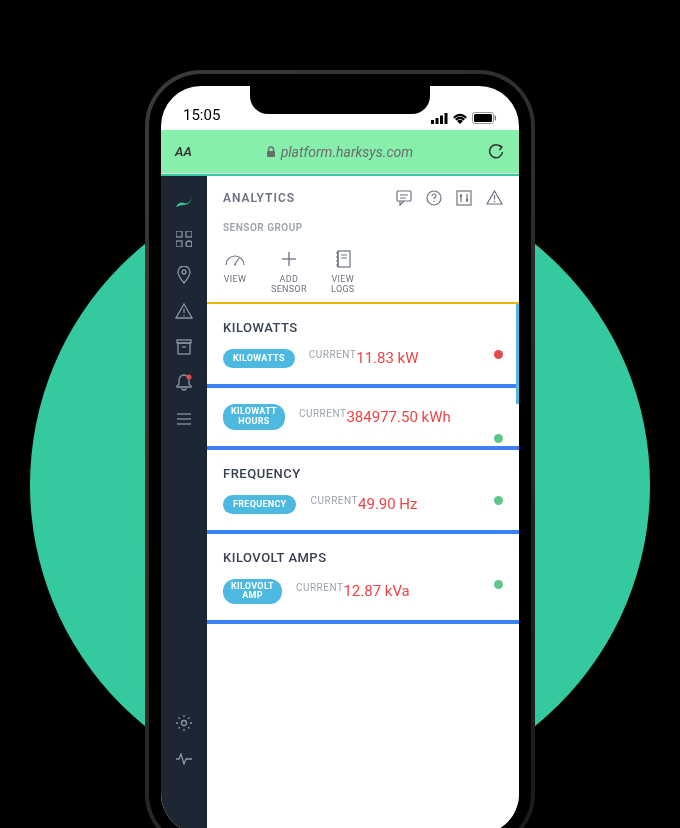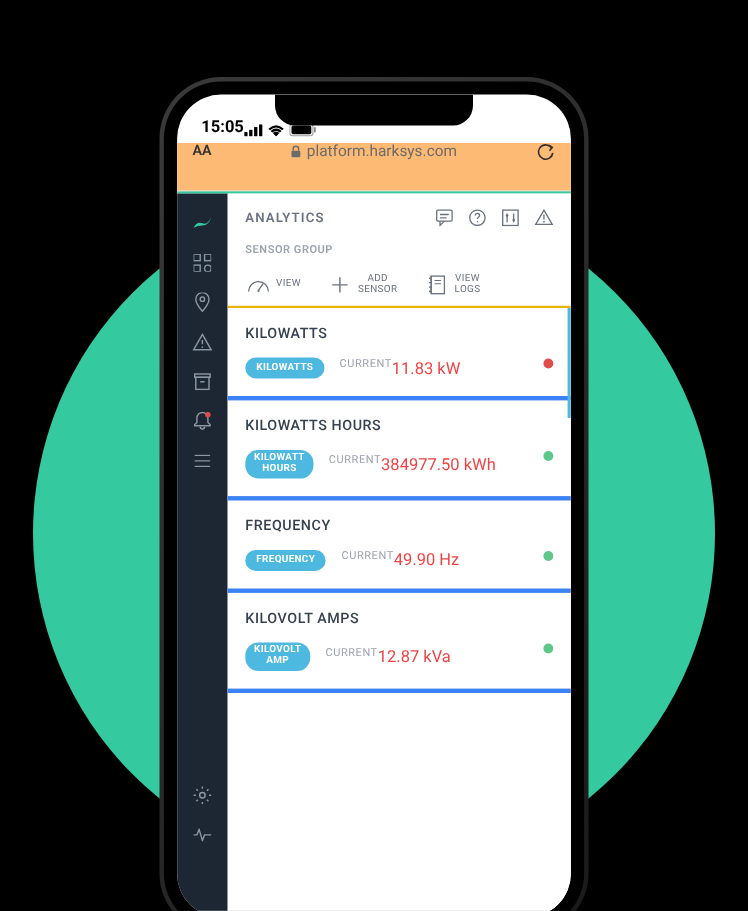--- a/index.html
+++ b/index.html
@@ -3,40 +3,40 @@
 <meta charset="utf-8">
 <style>
 * { margin: 0; padding: 0; box-sizing: border-box; font-family: -apple-system, BlinkMacSystemFont, "Segoe UI", Roboto, sans-serif; }
 body { width: 680px; height: 828px; background: #000; overflow: hidden; position: relative; }
 .bg-circle { position: absolute; width: 620px; height: 620px; border-radius: 50%; background: #34c99e; left: 30px; top: 175px; }
 .phone { position: absolute; left: 145px; top: 70px; width: 390px; height: 780px; }
 .phone-frame { position: absolute; inset: 0; border-radius: 56px; background: linear-gradient(135deg, #3a3a3a, #1a1a1a); }
 .phone-inner { position: absolute; inset: 4px; border-radius: 52px; background: #000; }
 .screen { position: absolute; inset: 16px; border-radius: 40px; background: #fff; overflow: hidden; }
 .notch { position: absolute; top: 0; left: 50%; transform: translateX(-50%); width: 180px; height: 28px; background: #000; border-radius: 0 0 18px 18px; z-index: 20; }
-.status-bar { height: 44px; display: flex; align-items: flex-end; justify-content: flex-start; padding: 0 22px 6px; font-size: 15px; font-weight: 700; color: #000; }
+.status-bar { height: 44px; display: flex; align-items: flex-end; justify-content: space-between; padding: 0 22px 6px; font-size: 15px; font-weight: 400; color: #000; }
 .status-right { display: flex; gap: 4px; align-items: center; }
-.browser-bar { height: 44px; display: flex; align-items: flex-start; justify-content: space-between; padding: 0 14px; border-bottom: 1px solid #e0e0e0; background: #fdba74; }
+.browser-bar { height: 44px; display: flex; align-items: center; justify-content: space-between; padding: 0 14px; border-bottom: 1px solid #e0e0e0; background: #86efac; font-style: italic; }
 .url-pill { display: flex; align-items: center; gap: 5px; font-size: 14px; color: #6b6b6b; }
 .aa { font-size: 13px; font-weight: 600; color: #333; }
 .content { position: absolute; top: 88px; bottom: 0; left: 0; right: 0; display: flex; border-top: 2px solid #34c99e; }
 .sidebar { width: 46px; background: #1c2733; display: flex; flex-direction: column; align-items: center; padding-top: 12px; gap: 6px; }
 .sidebar-icon { width: 30px; height: 30px; display: flex; align-items: center; justify-content: center; color: #8a96a3; cursor: pointer; border-radius: 4px; }
 .sidebar-icon.logo { color: #34c99e; }
 .sidebar-spacer { flex: 1; }
 .main { flex: 1; background: #fff; overflow-y: auto; }
 .header { padding: 14px 16px 10px; display: flex; align-items: center; justify-content: space-between; }
 .header-title { font-size: 12px; font-weight: 600; letter-spacing: 1px; color: #6b7280; }
 .header-icons { display: flex; gap: 14px; color: #6b7280; }
 .header-icons svg { cursor: pointer; }
 .group-section { padding: 6px 16px 7px; border-bottom: 2px solid #eab308; }
 .group-label { font-size: 10px; font-weight: 600; letter-spacing: 0.5px; color: #9ca3af; }
 .group-name { font-size: 18px; font-weight: 500; color: #374151; margin-top: 2px; letter-spacing: 0.5px; }
 .actions { display: flex; gap: 24px; margin-top: 14px; }
-.action { display: flex; flex-direction: row; align-items: center; gap: 4px; cursor: pointer; }
+.action { display: flex; flex-direction: column; align-items: center; gap: 4px; cursor: pointer; }
 .action-icon { width: 24px; height: 24px; display: flex; align-items: center; justify-content: center; color: #6b7280; }
 .action-label { font-size: 9px; color: #6b7280; text-align: center; line-height: 1.1; letter-spacing: 0.3px; }
 .sensor-card { padding: 16px; border-bottom: 4px solid #3b82f6; position: relative; }
 .sensor-title { font-size: 13px; font-weight: 500; color: #374151; letter-spacing: 0.5px; margin-bottom: 14px; }
 .sensor-row { display: flex; align-items: center; gap: 14px; }
 .tag { background: #4db8e0; color: #fff; font-size: 9px; font-weight: 700; padding: 5px 10px; border-radius: 12px; text-align: center; line-height: 1; letter-spacing: 0.3px; }
 .tag.multi { padding: 3px 8px; line-height: 1.1; }
 .sensor-reading { display: flex; flex-direction: row; }
 .reading-label { font-size: 10px; color: #9ca3af; letter-spacing: 0.5px; }
 .reading-value { font-size: 15px; color: #ef4444; }
@@ -230,21 +230,20 @@
             <div class="sensor-row">
               <span class="tag">KILOWATTS</span>
               <div class="sensor-reading">
                 <span class="reading-label">CURRENT</span>
                 <span class="reading-value">11.83 kW</span>
               </div>
             </div>
           </div>
 
           <div class="sensor-card">
-            <div class="sensor-title">KILOWATTS HOURS</div>
             <div class="status-dot green" style="top:46px"></div>
             <div class="sensor-row">
               <span class="tag multi" style="white-space:pre-line">KILOWATT
 HOURS</span>
               <div class="sensor-reading">
                 <span class="reading-label">CURRENT</span>
                 <span class="reading-value">384977.50 kWh</span>
               </div>
             </div>
           </div>

